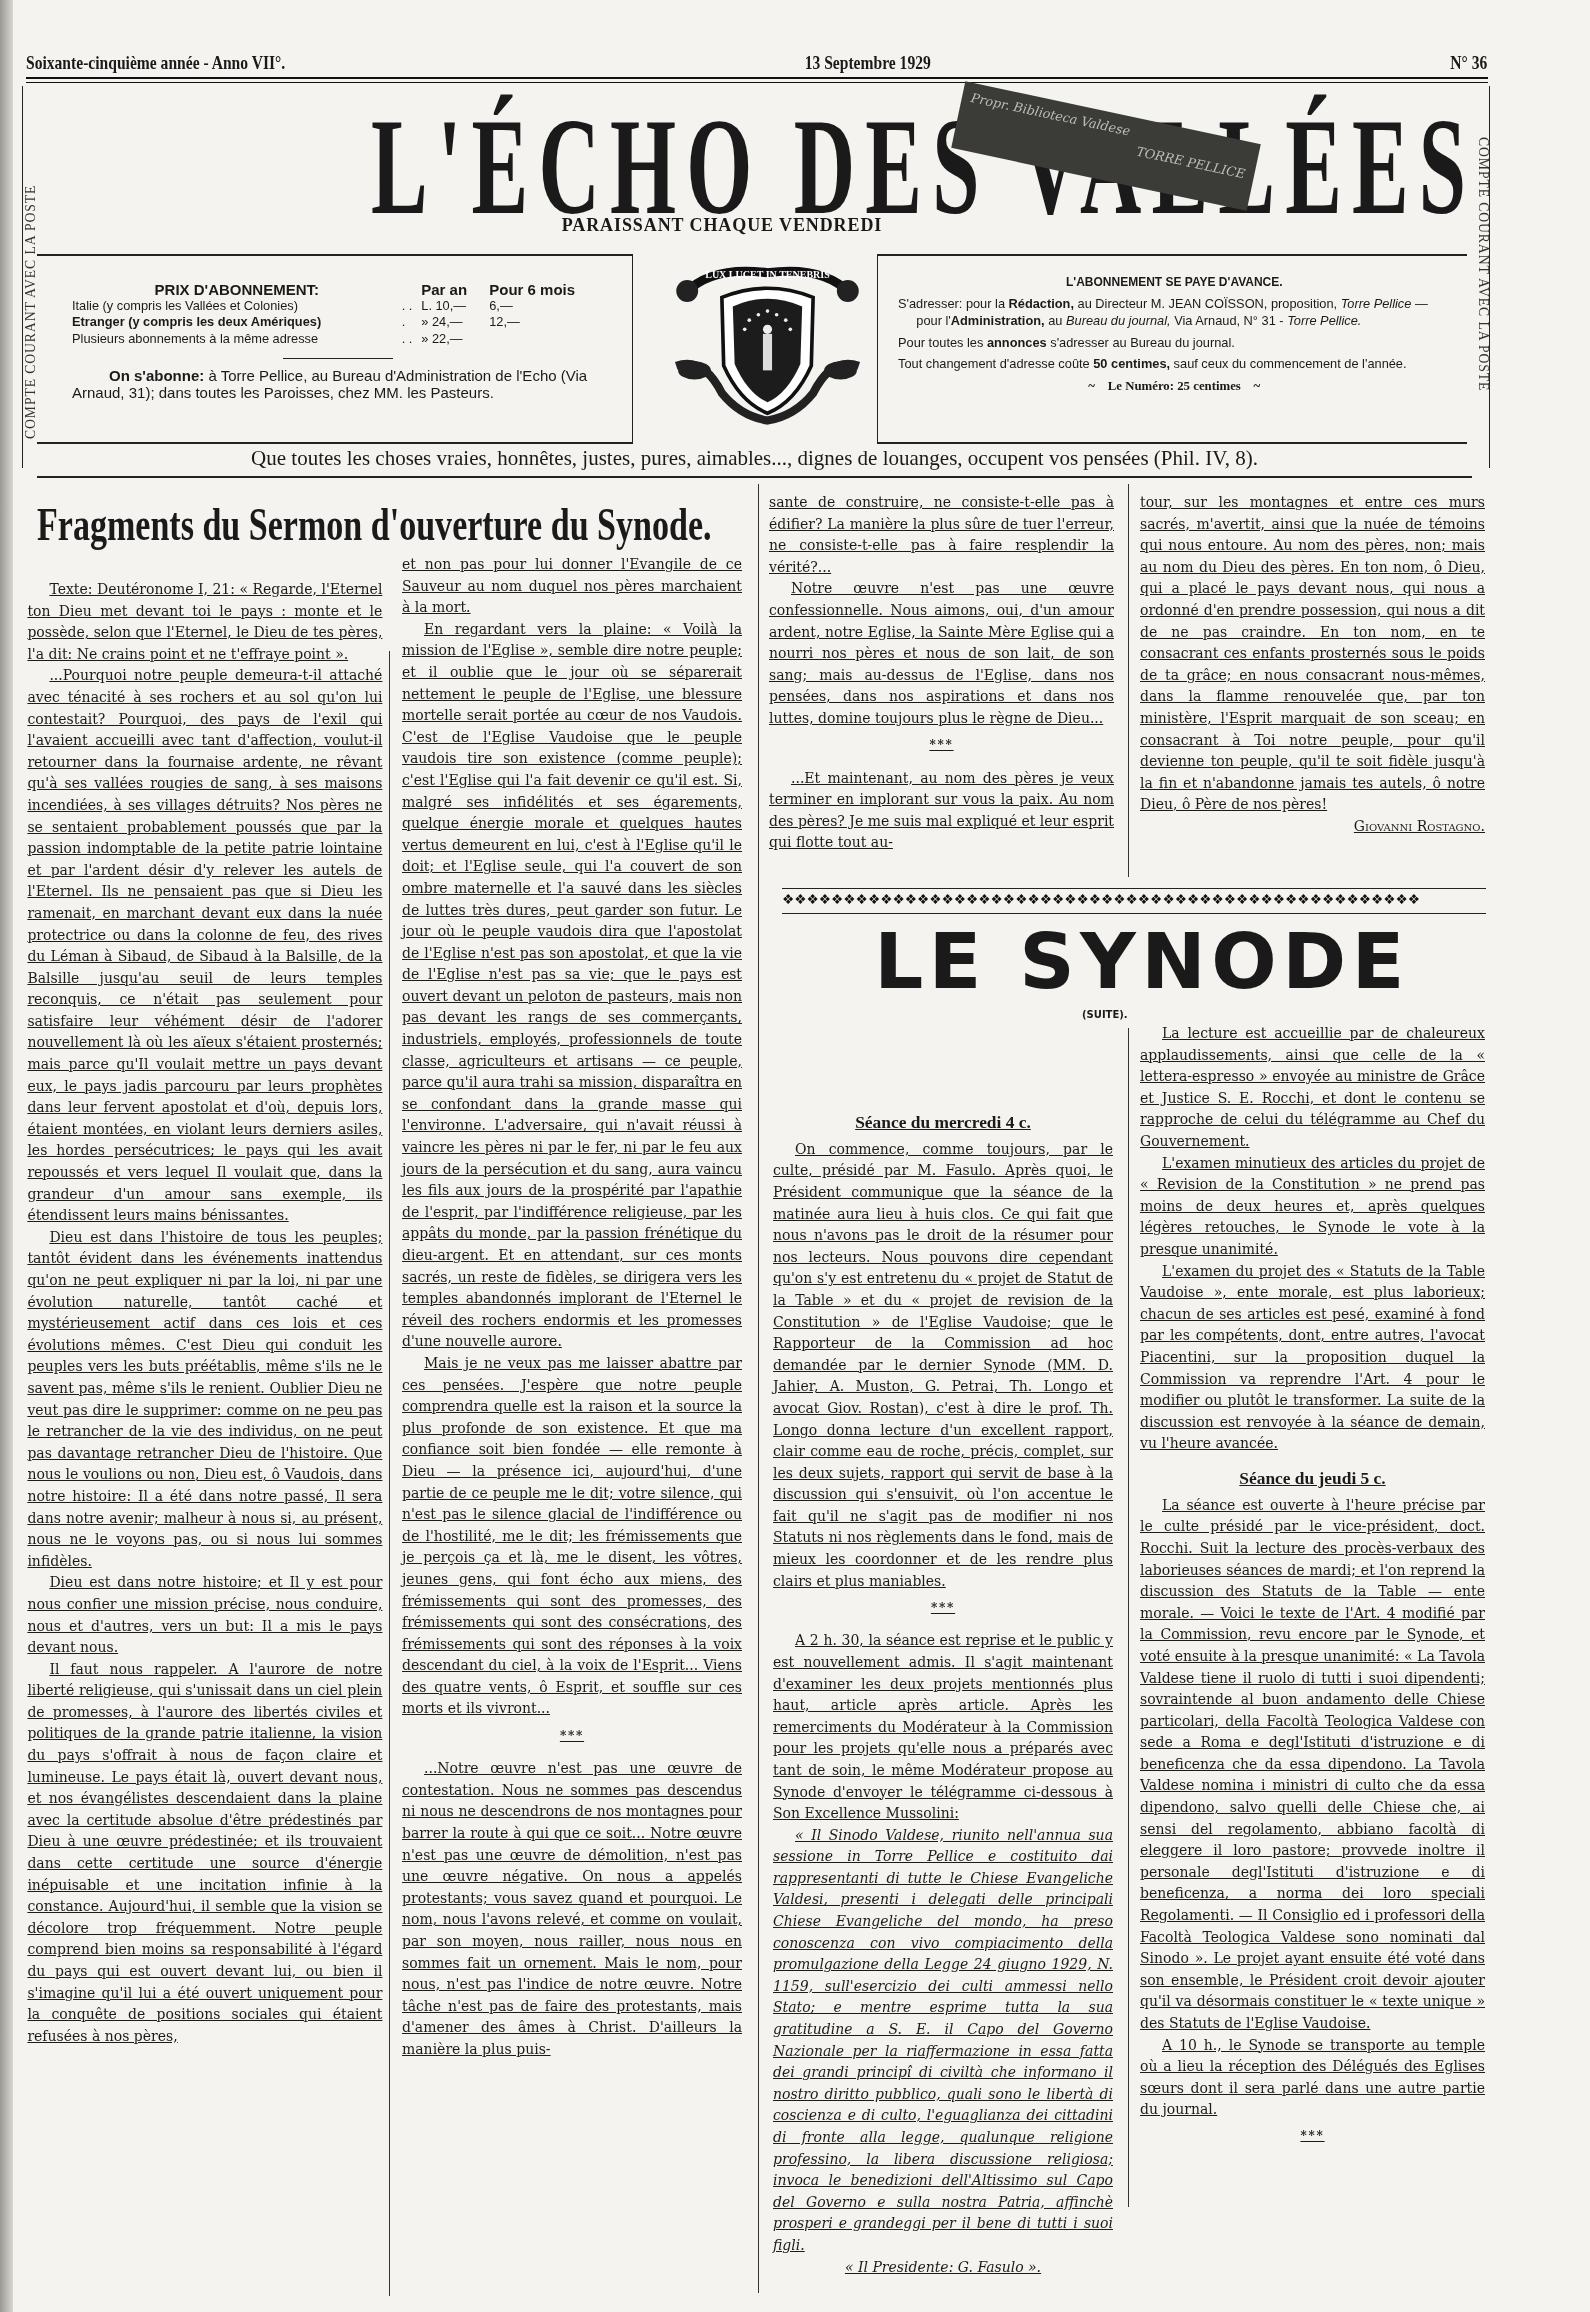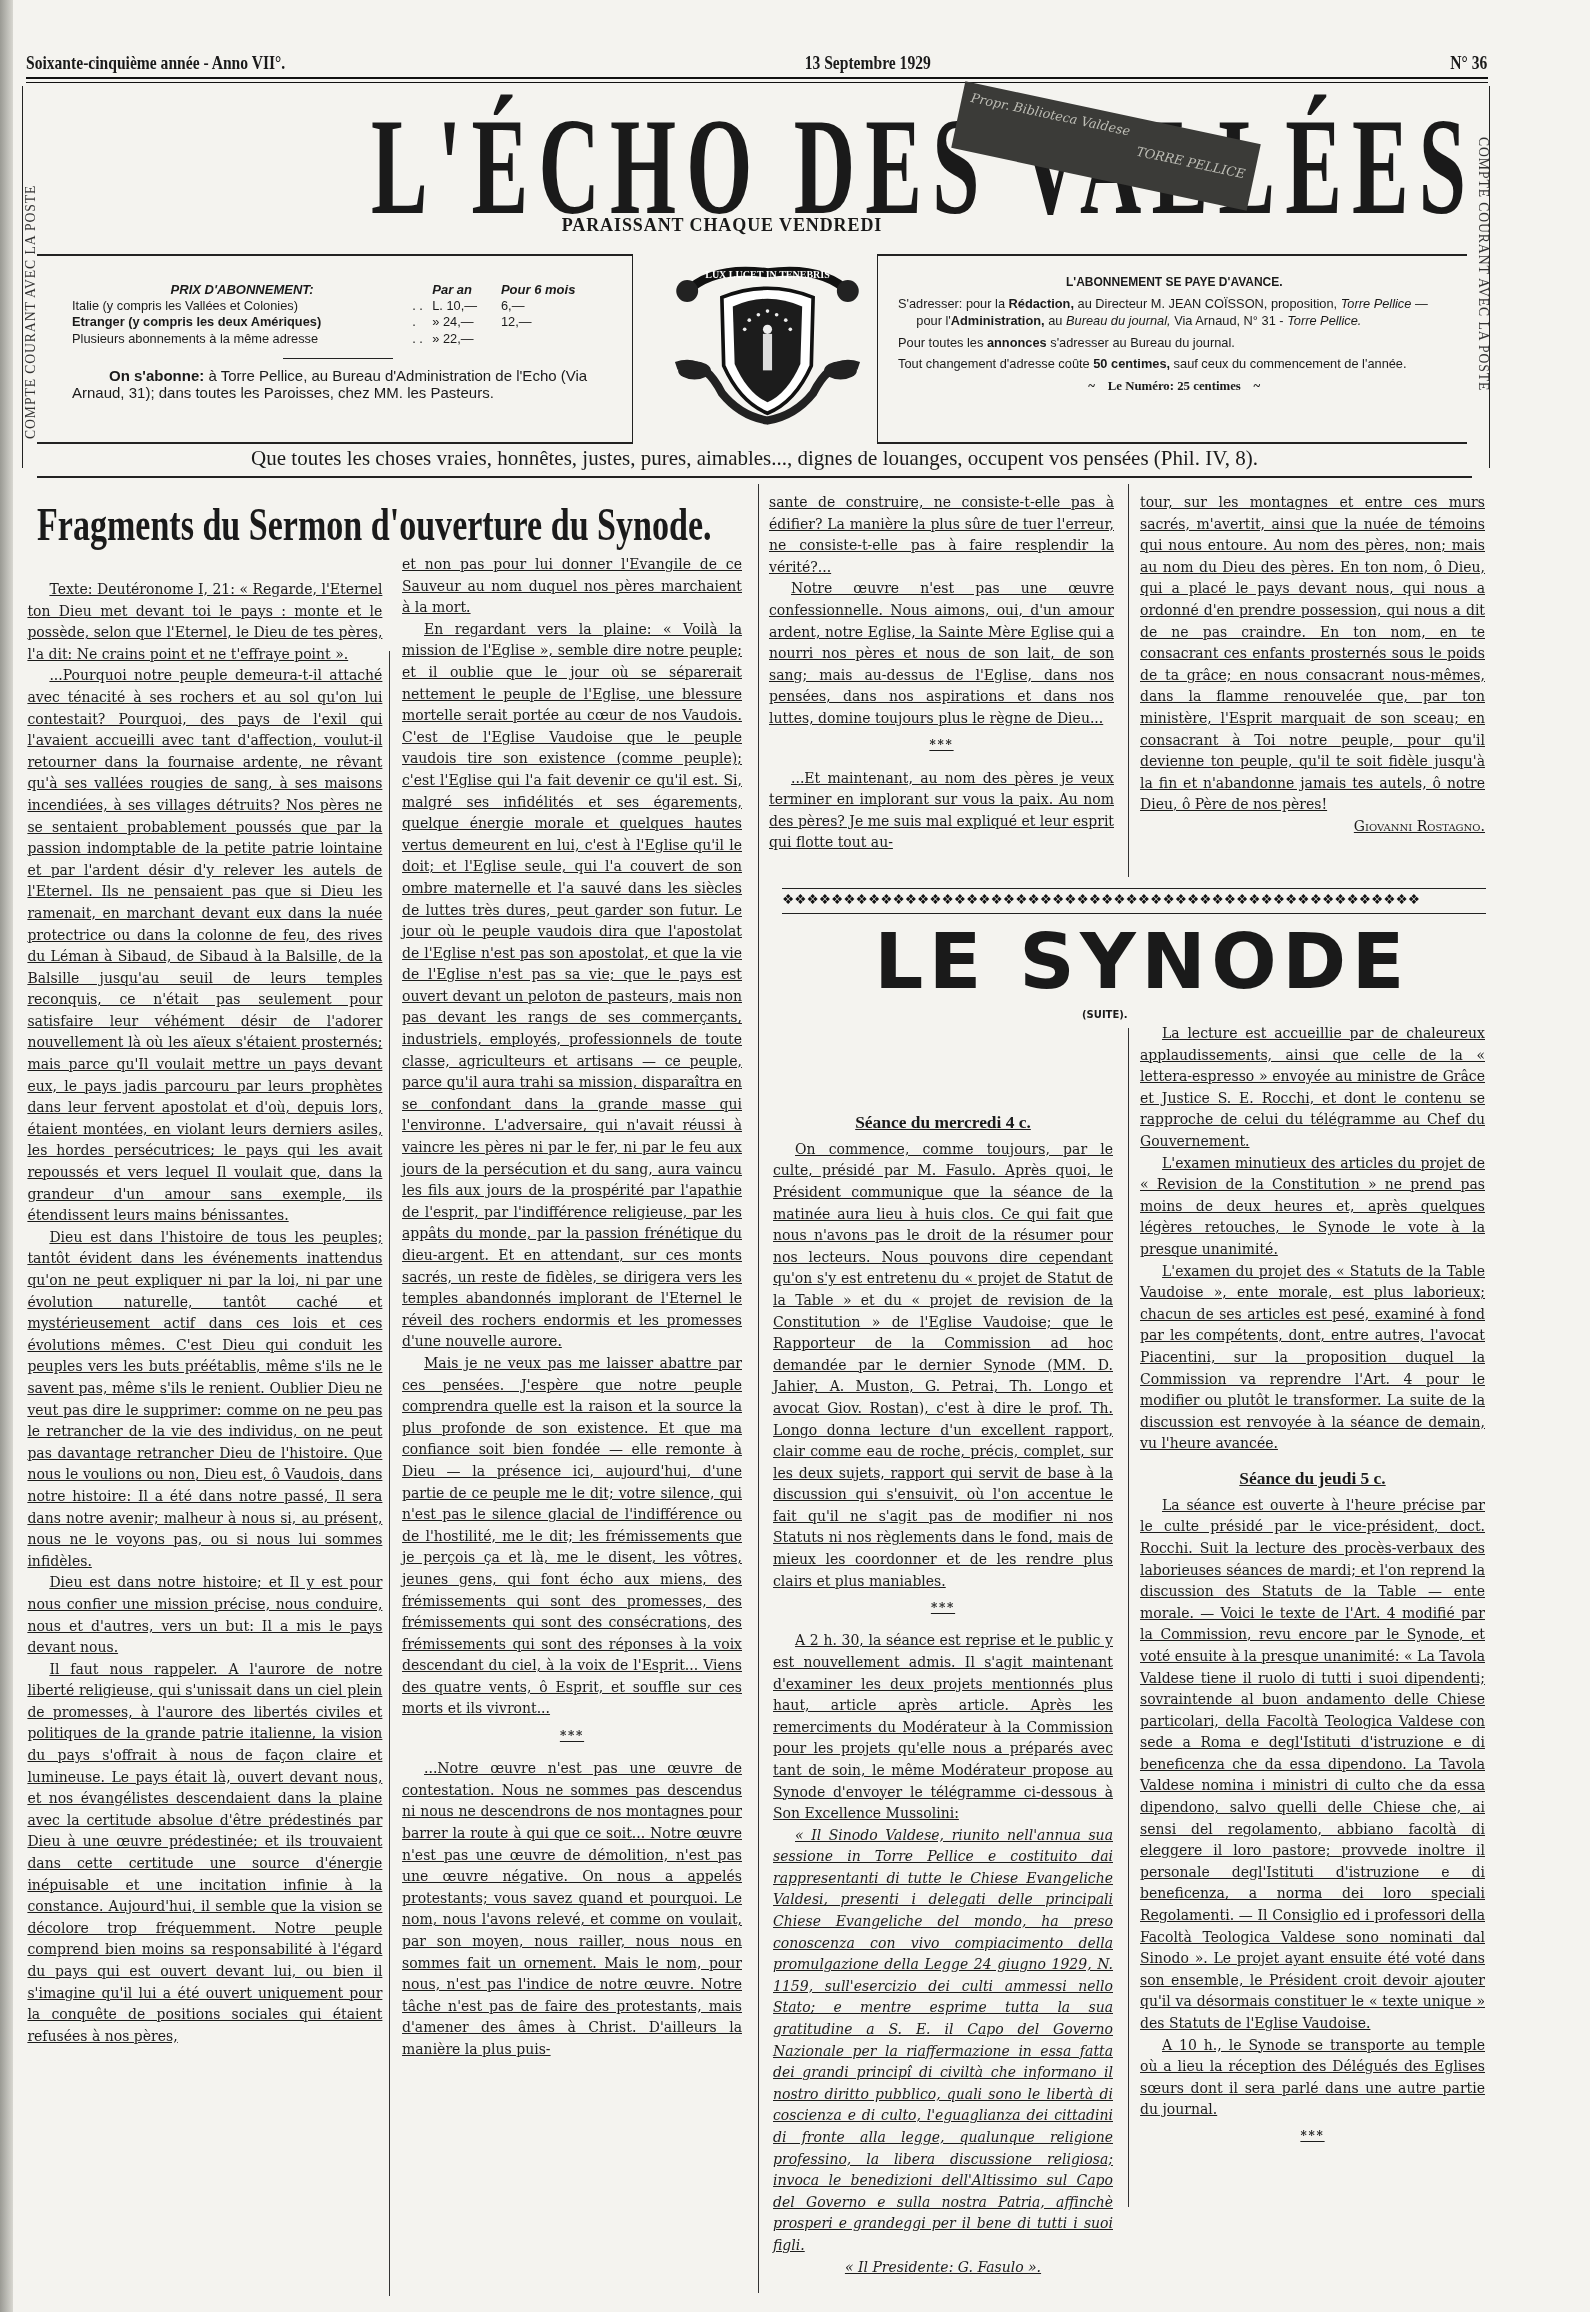--- a/index.html
+++ b/index.html
@@ -50,21 +50,21 @@
   }
   .info-box {
     position: absolute; top: 254px; height: 190px;
     border-top: 2.7px double #222; border-bottom: 2.7px double #222; box-sizing: border-box;
     font-family: "Liberation Sans", sans-serif; font-size: 12.8px; line-height: 16.4px;
   }
   .info-left { left: 37px; width: 596px; border-right: 1.8px solid #222; padding: 25.6px 27.4px 0 35px; }
   .info-right { left: 877px; width: 590px; border-left: 1.8px solid #222; padding: 18.3px 16.4px 0 20px; }
   .prix-table { width: 100%; border-collapse: collapse; font-size: 12.8px; }
   .prix-table td { padding: 0; line-height: 16.4px; }
-  .prix-table .h { font-weight: bold; font-size: 13px; font-style: italic; }
+  .prix-table .h { font-weight: bold; font-size: 15px; }
   .prix-table .num { text-align: left; padding-left: 5.5px; }
   .sepline { width: 110px; border-top: 0.9px solid #222; margin: 11px auto 9.1px auto; }
   .abonne { font-size: 15px; line-height: 16.4px; text-indent: 37px; }
   .b { font-weight: bold; }
   .i { font-style: italic; }
   .info-right p { margin: 0 0 5.5px 0; }
   .info-right .hang { padding-left: 18.3px; text-indent: -18.3px; }
   .center { text-align: center; }
   .emblem {
     position: absolute; left: 658px; top: 256px; width: 219px; height: 174px;

